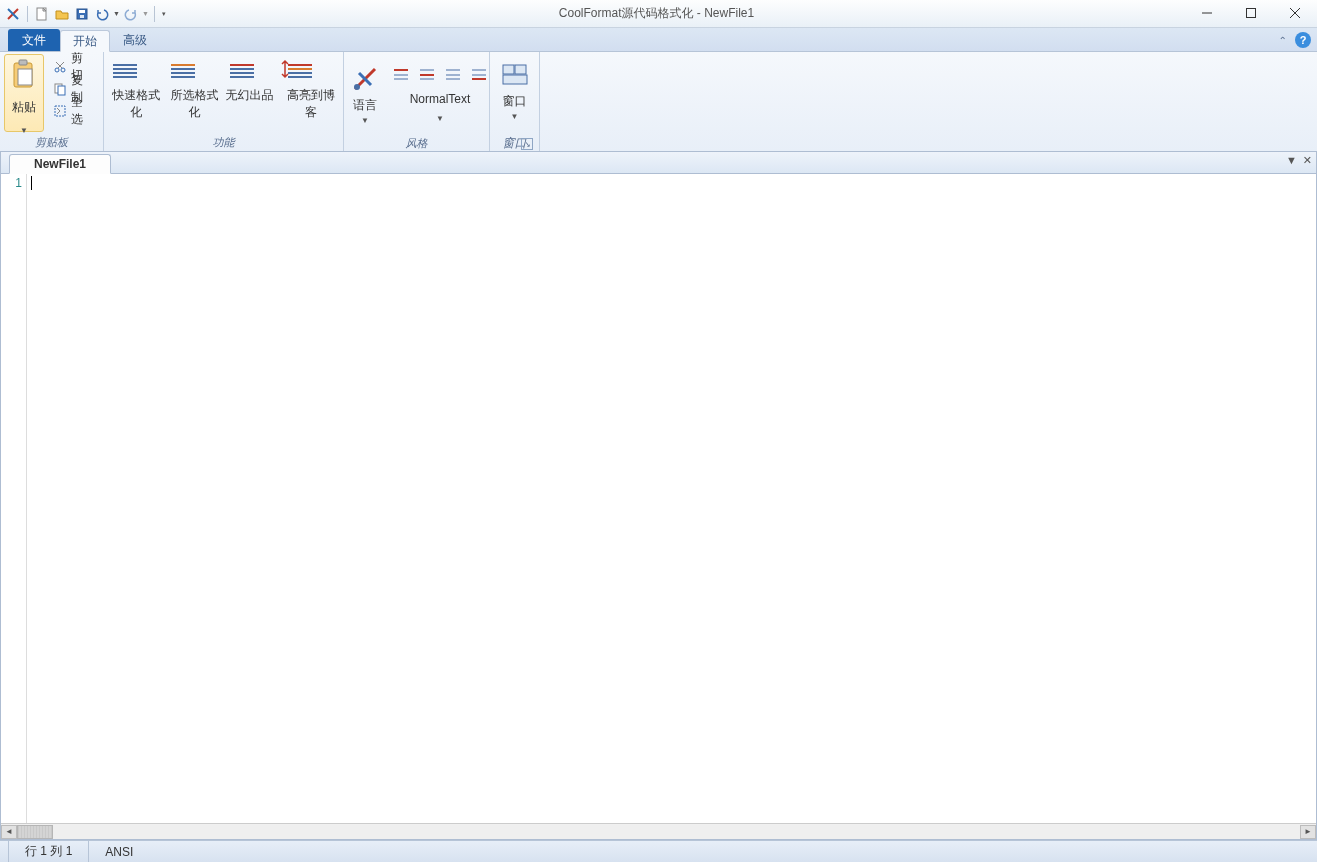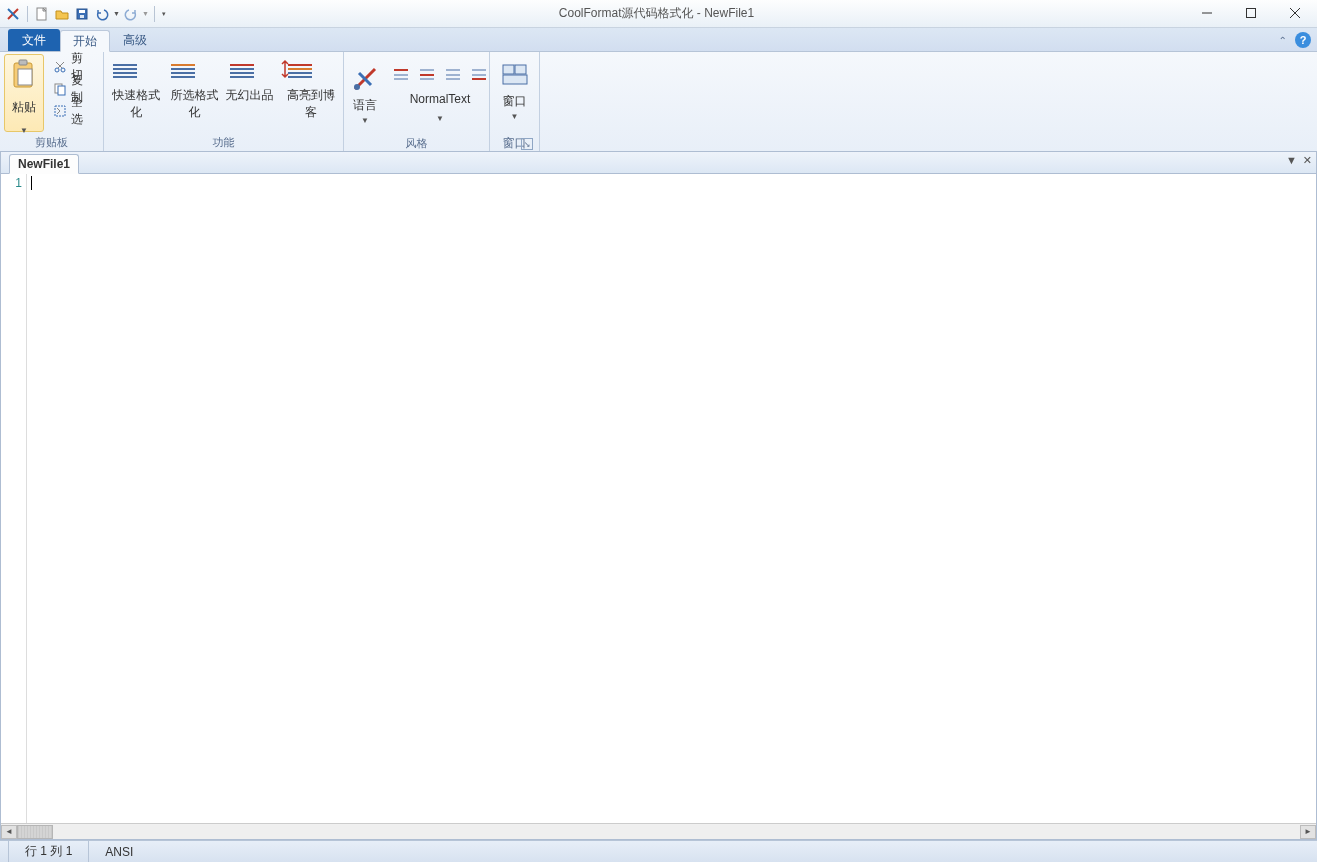--- a/index.html
+++ b/index.html
@@ -19,21 +19,21 @@
 .filetab { background:#1e63b0; color:#fff; padding:4px 14px; border-radius:3px 3px 0 0; cursor:pointer; height:22px; display:flex; align-items:center;}
 .rtab { padding:4px 12px; color:#3a5a85; cursor:pointer; height:22px; display:flex; align-items:center; border:1px solid transparent; border-bottom:none;}
 .rtab.active { background:#f5f8fc; border:1px solid #bcc9db; border-bottom:1px solid #f5f8fc; border-radius:3px 3px 0 0; margin-bottom:-1px;}
 .tabright { position:absolute; right:6px; top:4px; display:flex; gap:8px; align-items:center;}
 .helpicon { width:16px; height:16px; border-radius:50%; background:#3b8ede; color:#fff; display:flex; align-items:center; justify-content:center; font-weight:bold; font-size:11px; cursor:pointer;}
 
 
 .ribbon { height:100px; background:linear-gradient(#f5f8fc,#e8eff8); border-bottom:1px solid #aebdd2; display:flex; }
 .group { border-right:1px solid #c3d0e1; display:flex; flex-direction:column; padding:2px 4px 0 4px;}
 .group-body { flex:1; display:flex; align-items:flex-start; gap:2px;}
-.group-label { height:16px; text-align:center; color:#5a6f8f; font-size:11px; position:relative;}
+.group-label { height:16px; text-align:center; color:#5a6f8f; font-size:11px; position:relative;font-style:italic;}
 .dlglauncher { position:absolute; right:2px; bottom:1px; width:12px; height:12px; border:1px solid #8fa6c4; display:flex; align-items:center; justify-content:center; font-size:8px; color:#5a6f8f; cursor:pointer;}
 
 .bigbtn { width:44px; height:78px; display:flex; flex-direction:column; align-items:center; justify-content:flex-start; padding-top:4px; border:1px solid transparent; border-radius:3px; cursor:pointer;}
 .bigbtn.paste { background:linear-gradient(#fef6dd,#fde9b5); border:1px solid #e7c769;gap:8px;}
 .bigbtn .icon-large { width:32px; height:32px; display:flex; align-items:center; justify-content:center; margin-bottom:2px;}
 .bigbtn .lbl { font-size:12px; color:#333; text-align:center;}
 .dropdown-arrow { font-size:8px; color:#555; margin-top:2px;}
 
 .smallrow { display:flex; flex-direction:column; gap:0; padding:2px 2px;}
 .smallbtn { height:22px; display:flex; align-items:center; gap:4px; padding:0 4px; cursor:pointer; border:1px solid transparent; border-radius:2px;}
@@ -44,21 +44,21 @@
 .midbtn .mi { width:32px; height:24px; display:flex; align-items:center; justify-content:center;}
 .midbtn .ml { font-size:12px; color:#333; text-align:center; margin-top:4px;}
 
 .stylegrp { display:flex; gap:8px; align-items:flex-start; padding-top:4px;}
 .styleicons { display:flex; gap:4px; padding-top:4px;}
 .styleicon { width:22px; height:22px; display:flex; align-items:center; justify-content:center; cursor:pointer;}
 
 
 .docwrap { height:688px; display:flex; flex-direction:column; border:1px solid #aebdd2; border-top:none; margin:0;}
 .doctabs { height:22px; background:linear-gradient(#eef3fa,#dce7f4); border-bottom:1px solid #aebdd2; display:flex; align-items:flex-end; padding-left:8px; position:relative;}
-.doctab { background:#fdfdfd; border:1px solid #aebdd2; border-bottom:1px solid #fdfdfd; padding:2px 8px; border-radius:3px 3px 0 0; margin-bottom:-1px; font-weight:bold; color:#333; cursor:pointer;}
+.doctab { background:#fdfdfd; border:1px solid #aebdd2; border-bottom:1px solid #fdfdfd; padding:2px 24px; border-radius:3px 3px 0 0; margin-bottom:-1px; font-weight:bold; color:#333; cursor:pointer;}
 .doctab-ctrl { position:absolute; right:4px; top:2px; display:flex; gap:6px;}
 .doctab-ctrl span { cursor:pointer; color:#555; font-size:11px;}
 
 .editor { flex:1; display:flex; background:#fff; overflow:hidden;}
 .gutter { width:26px; background:#fff; border-right:1px solid #ddd; text-align:right; padding:2px 4px 0 0; color:#2a8a8a; font-family:Consolas,monospace; font-size:12px;}
 .code { flex:1; padding:2px 4px; font-family:Consolas,monospace; font-size:12px; position:relative;}
 .caret { display:inline-block; width:1px; height:14px; background:#000; vertical-align:text-bottom; animation:blink 1s step-end infinite;}
 @keyframes blink { 50%{opacity:0;} }
 
 .hscroll { height:16px; background:#f0f0f0; border-top:1px solid #ccc; display:flex; align-items:center;}

